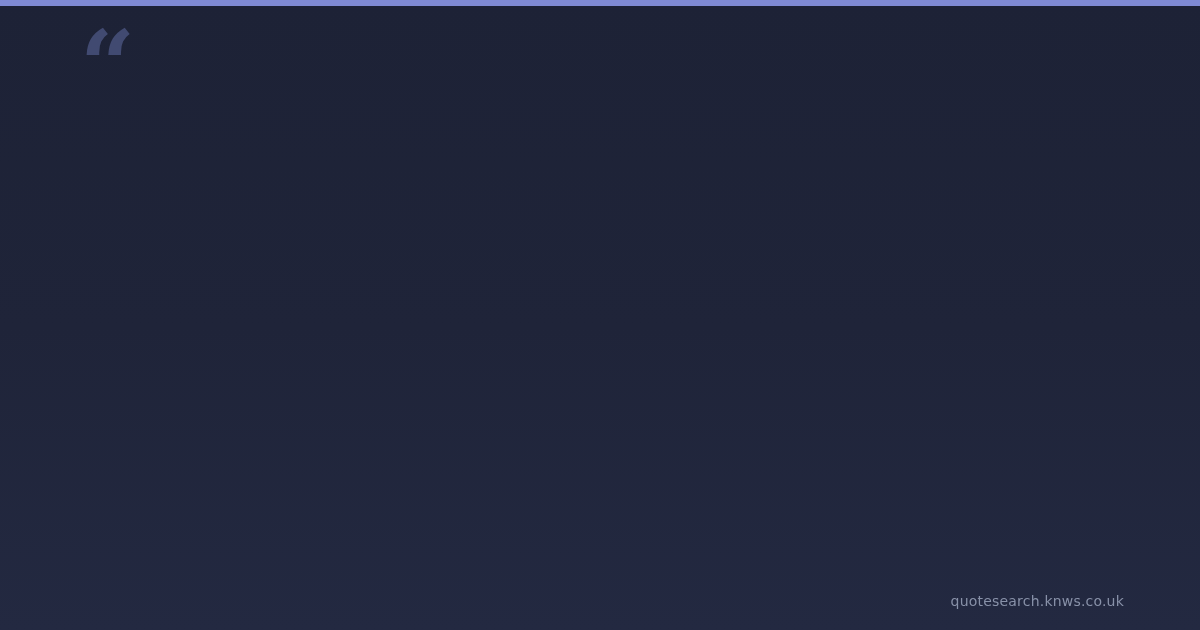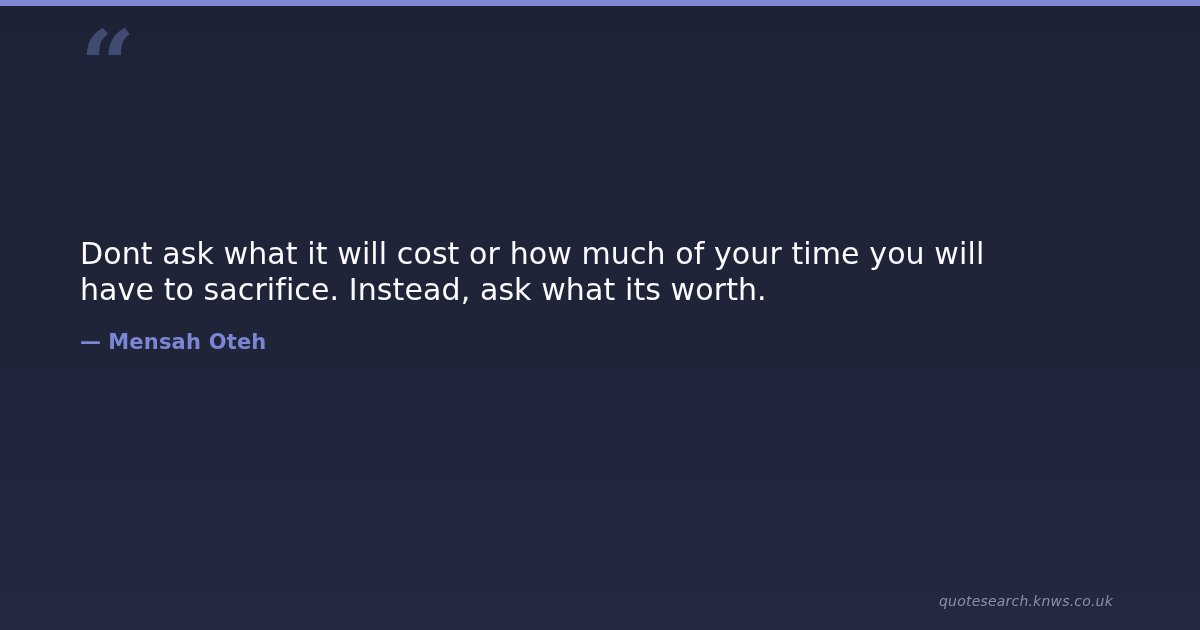--- a/index.html
+++ b/index.html
@@ -75,43 +75,33 @@
   }
 
   .quote-author .dash {
     display: inline-block;
     margin-right: 7px;
   }
 
   
   .footer {
     position: absolute;
-    right: 87px;
+    right: 76px;
     bottom: 22px;
     font-size: 14px;
     line-height: 1;
     color: #8891a8;
     letter-spacing: 0.2px;
-    font-style: italic;
   }
 </style>
 </head>
 <body>
 
 <div class="quote-card">
 
   <div class="top-accent"></div>
 
   <div class="quote-mark">“</div>
 
-  <div class="content">
-
-    <div class="quote-text">Dont ask what it will cost or how much of your time you will have to sacrifice. Instead, ask what its worth.</div>
-
-    <div class="quote-author">
-      <span class="dash">—</span><span>Mensah Oteh</span>
-    </div>
-
-  </div>
 
   <div class="footer">quotesearch.knws.co.uk</div>
 
 </div>
 
 </body></html>

